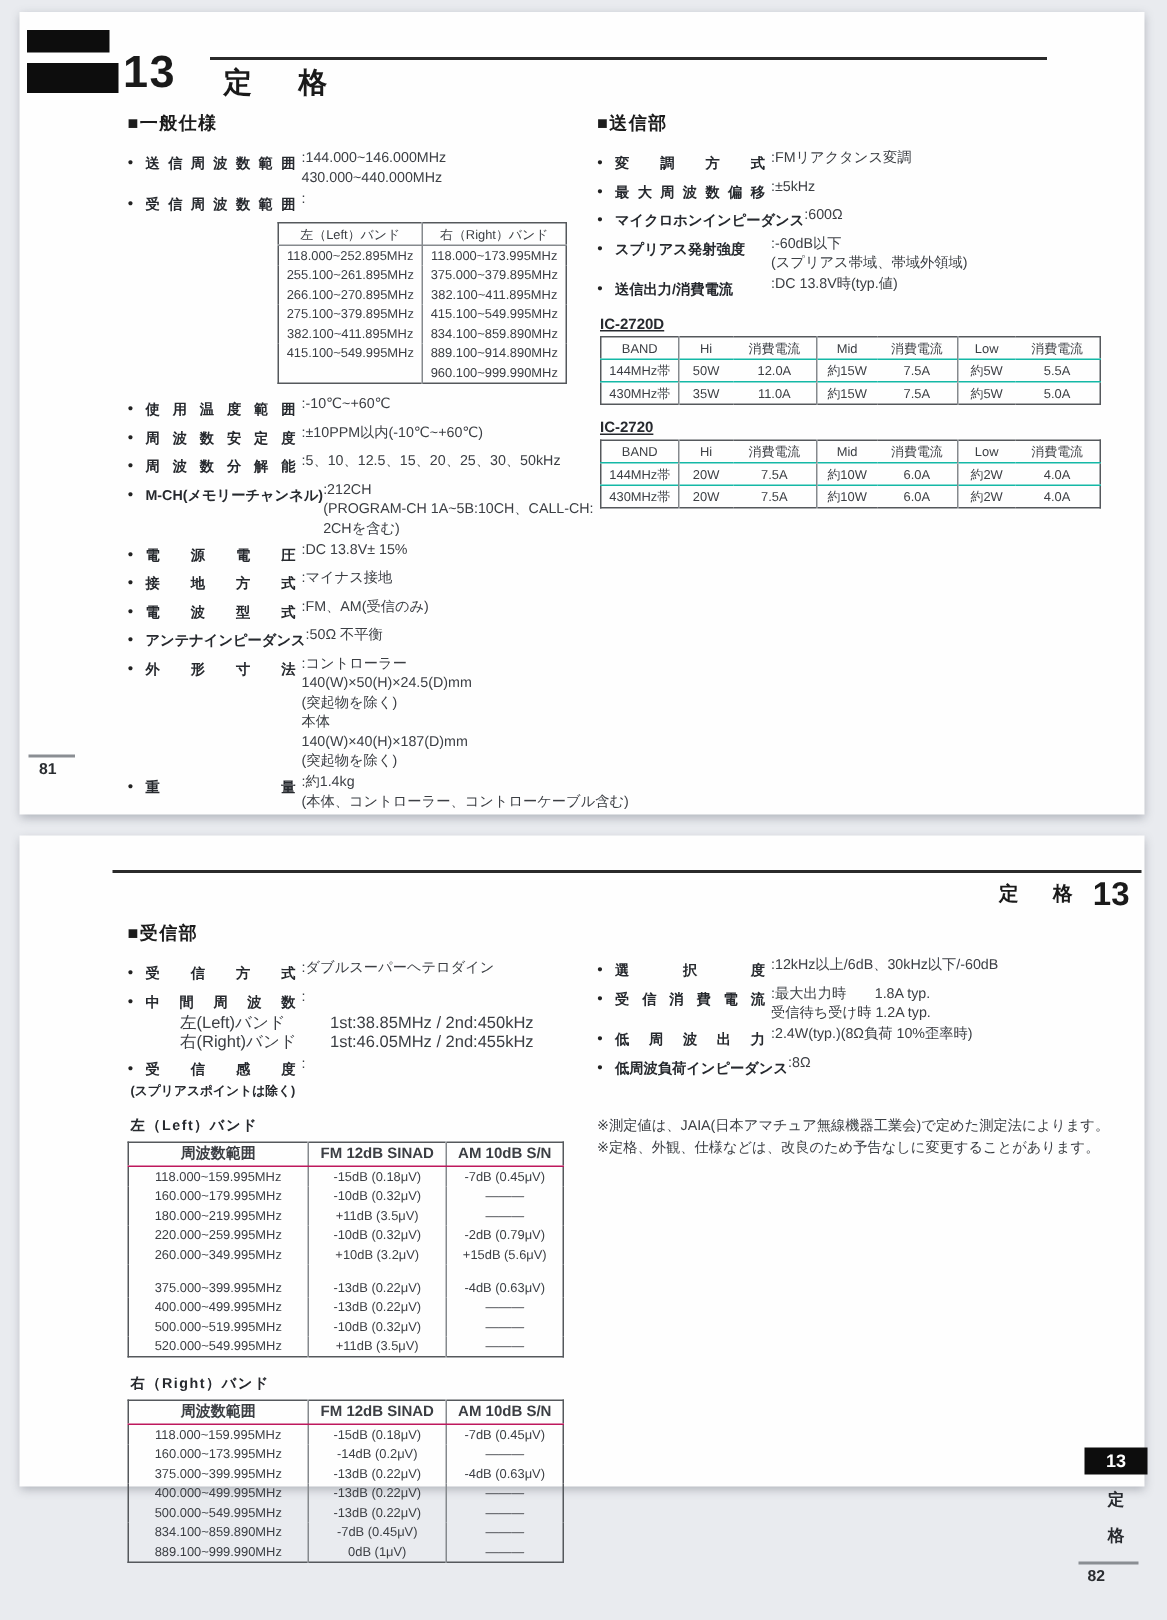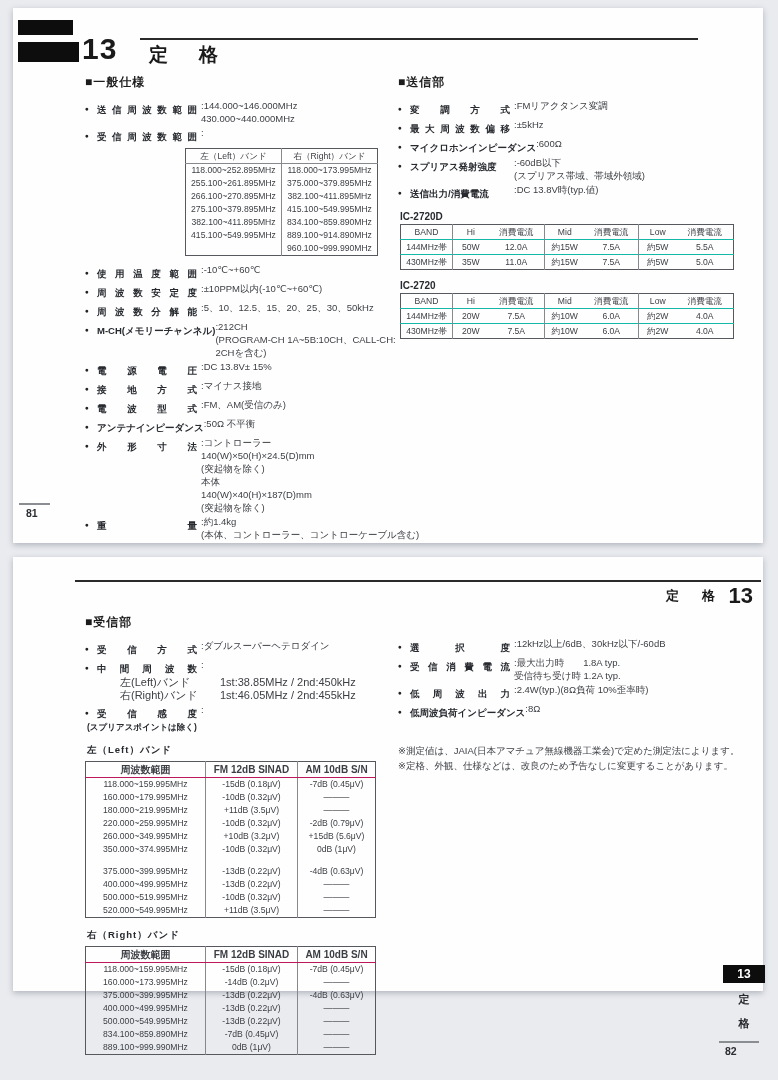--- a/index.html
+++ b/index.html
@@ -54,21 +54,21 @@
   
   table{border-collapse:collapse;table-layout:fixed;color:#3b3e43;}
   th{font-weight:normal;}
   th,td{font-size:8.6px;line-height:13px;text-align:center;padding:0;overflow:hidden;white-space:nowrap;}
 
   .freq{margin:4px 0 7px 100px;width:192px;border:1px solid #55585c;}
   .freq th{border-bottom:1px solid #85898d;height:14px;}
   .freq th:first-child,.freq td:first-child{border-right:1px solid #85898d;}
   .freq td{height:13px;}
 
-  .model-label{font-size:10px;font-weight:bold;color:#26292e;margin:10px 0 2px 2px;}
+  .model-label{font-size:10px;font-weight:bold;color:#26292e;margin:10px 0 2px 2px;text-decoration:underline;}
   .power{width:333px;margin-left:2px;border:1px solid #55585c;}
   .power th,.power td{height:14px;border-top:1px solid #14b8a6;}
   .power tr:first-child th{border-top:none;}
   .power th:nth-child(1),.power td:nth-child(1),
   .power th:nth-child(3),.power td:nth-child(3),
   .power th:nth-child(5),.power td:nth-child(5){border-right:1px solid #85898d;}
 
   .band-title{font-size:9.5px;font-weight:bold;color:#26292e;margin:11px 0 4px 2px;letter-spacing:1px;}
   .sens{width:290px;border:1px solid #55585c;}
   .sens th{border-bottom:1px solid #be185d;height:15px;font-weight:bold;font-size:10px;}
@@ -475,25 +475,20 @@
           <tr>
             <td>220.000~259.995MHz</td>
             <td>-10dB (0.32μV)</td>
             <td>-2dB (0.79μV)</td>
           </tr>
           <tr>
             <td>260.000~349.995MHz</td>
             <td>+10dB (3.2μV)</td>
             <td>+15dB (5.6μV)</td>
           </tr>
-          <tr>
-            <td>350.000~374.995MHz</td>
-            <td>-10dB (0.32μV)</td>
-            <td>0dB (1μV)</td>
-          </tr>
           <tr class="spacer">
             <td></td>
             <td></td>
             <td></td>
           </tr>
           <tr>
             <td>375.000~399.995MHz</td>
             <td>-13dB (0.22μV)</td>
             <td>-4dB (0.63μV)</td>
           </tr>

